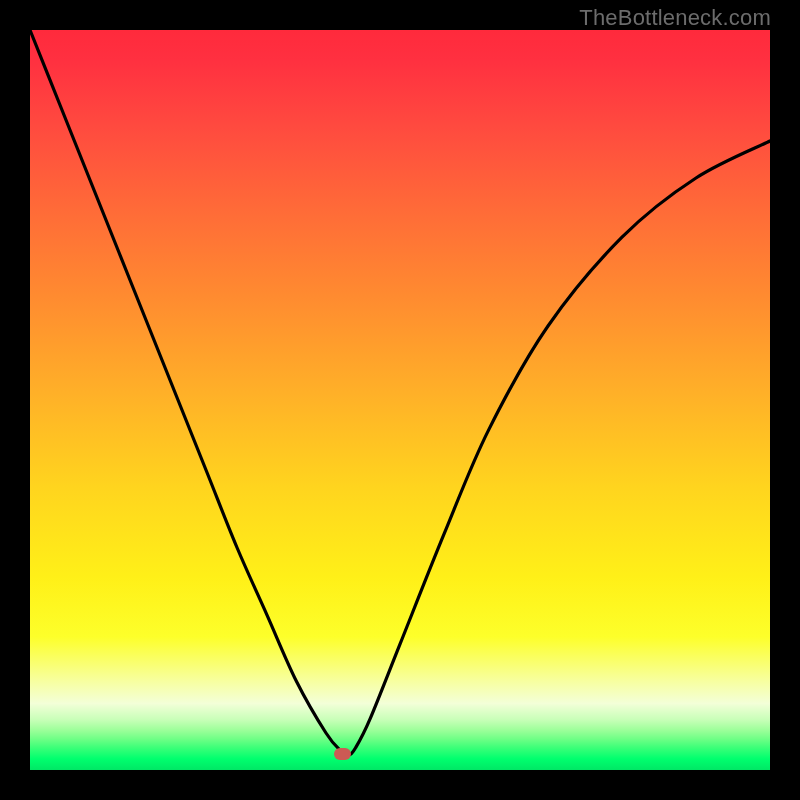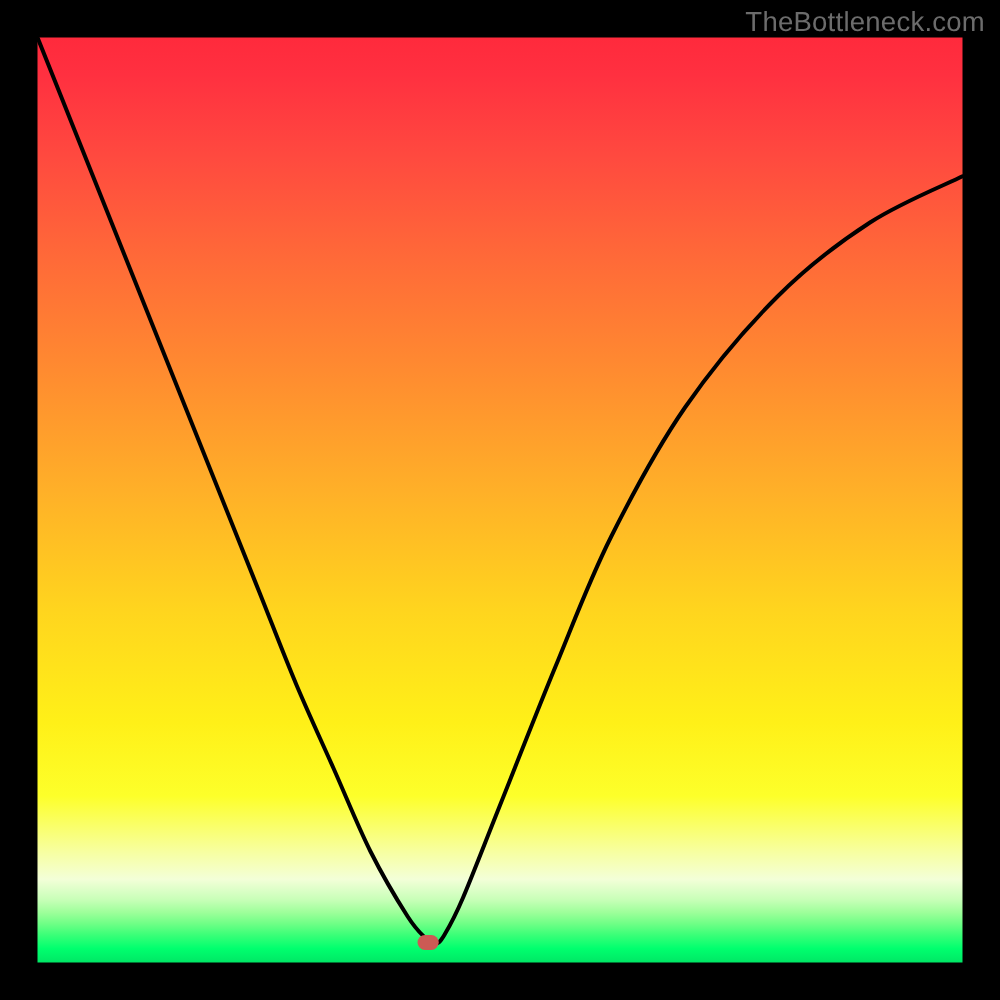--- a/index.html
+++ b/index.html
@@ -7,21 +7,21 @@
     width: 800px;
     height: 800px;
     background: #000;
     position: relative;
     font-family: Arial, Helvetica, sans-serif;
     overflow: hidden;
   }
   .watermark {
     position: absolute;
     top: 5px;
-    right: 12px;
+    right: 29px;
     color: #6c6c6c;
     font-size: 22px;
     font-weight: 400;
     z-index: 5;
     letter-spacing: 0.2px;
   }
   .plot {
     position: absolute;
     left: 30px;
     top: 30px;

